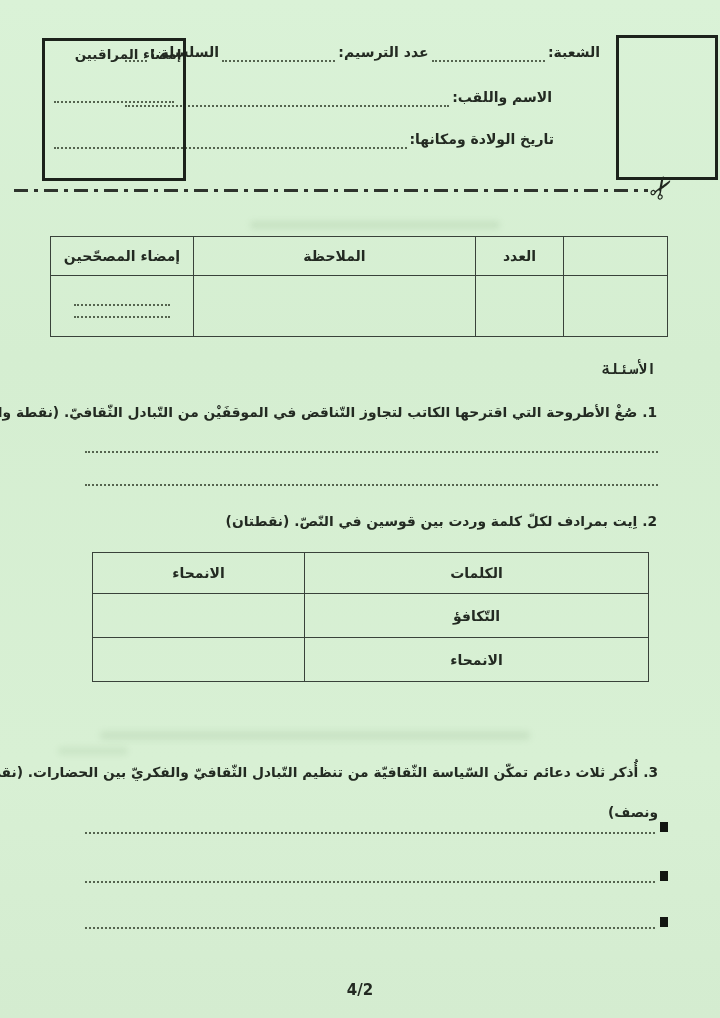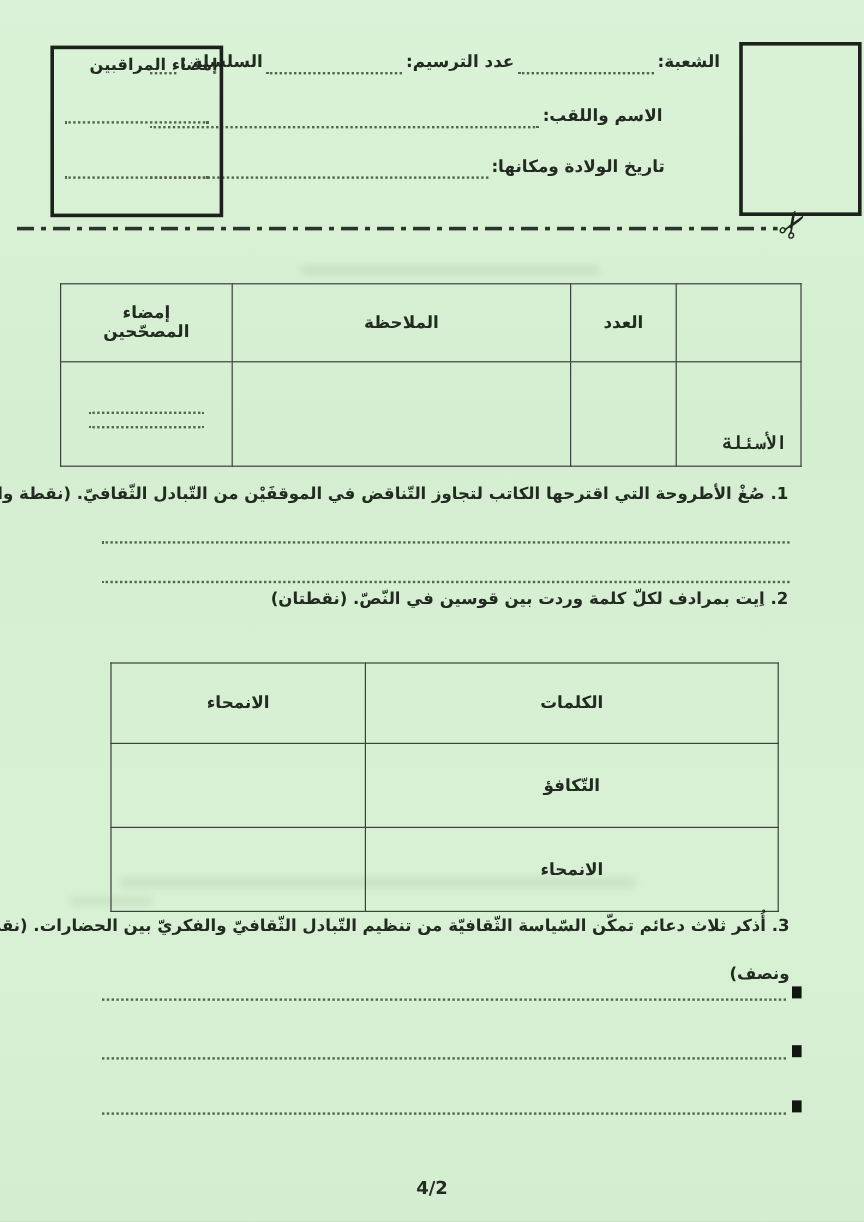--- a/index.html
+++ b/index.html
@@ -43,36 +43,36 @@
     position:absolute;top:189px;left:14px;width:634px;height:3px;
     background:repeating-linear-gradient(90deg,#2e342d 0 14px,transparent 14px 20px,#2e342d 20px 24px,transparent 24px 30px);
   }
   .scissors{
     position:absolute;left:642px;top:168px;width:40px;height:40px;
     font-size:30px;color:#20261f;transform:rotate(-58deg);line-height:40px;text-align:center;
   }
 
   
   table{border-collapse:collapse;position:absolute;table-layout:fixed;}
-  td{border:1.6px solid #39423a;padding:16px;vertical-align:middle;text-align:center;
+  td{border:1.6px solid #39423a;padding:3px;vertical-align:middle;text-align:center;
      font-weight:bold;font-size:14px;}
   .grade-table{left:50px;top:236px;width:617px;}
   .grade-table .gt-head td{height:32px;}
   .grade-table .gt-body td{height:54px;}
   .sig-dots{width:96px;margin:4px auto 0;border-bottom:2px dotted #55644f;height:6px;}
 
   .syn-table{left:92px;top:552px;width:556px;}
   .syn-table .st-head td{height:34px;}
   .syn-table .st-row td{height:37px;}
 
   
   .sec-title{position:absolute;top:360px;right:64px;font-weight:bold;font-size:15px;font-family:Liberation Mono, monospace;}
   .qtext{position:absolute;font-weight:bold;font-size:13.8px;white-space:nowrap;text-align:right;}
   .q1{top:404px;right:63px;}
-  .q2{top:491px;right:63px;}
+  .q2{top:513px;right:63px;}
   .q3{top:752px;right:62px;}
   .q3 div{line-height:40px;white-space:nowrap;}
   .ansline{position:absolute;left:85px;width:573px;border-bottom:2px dotted #55644f;height:0;}
   .a1{top:451px;} .a2{top:484px;}
   .brow{position:absolute;left:85px;width:570px;border-bottom:2px dotted #55644f;height:0;}
   .b1{top:832px;} .b2{top:881px;} .b3{top:927px;}
   .sq{position:absolute;right:-13px;top:-10px;width:8px;height:10px;background:#121611;}
 
   .pagenum{position:absolute;top:981px;left:0;width:720px;text-align:center;
     font-weight:bold;font-size:15px;direction:ltr;}

